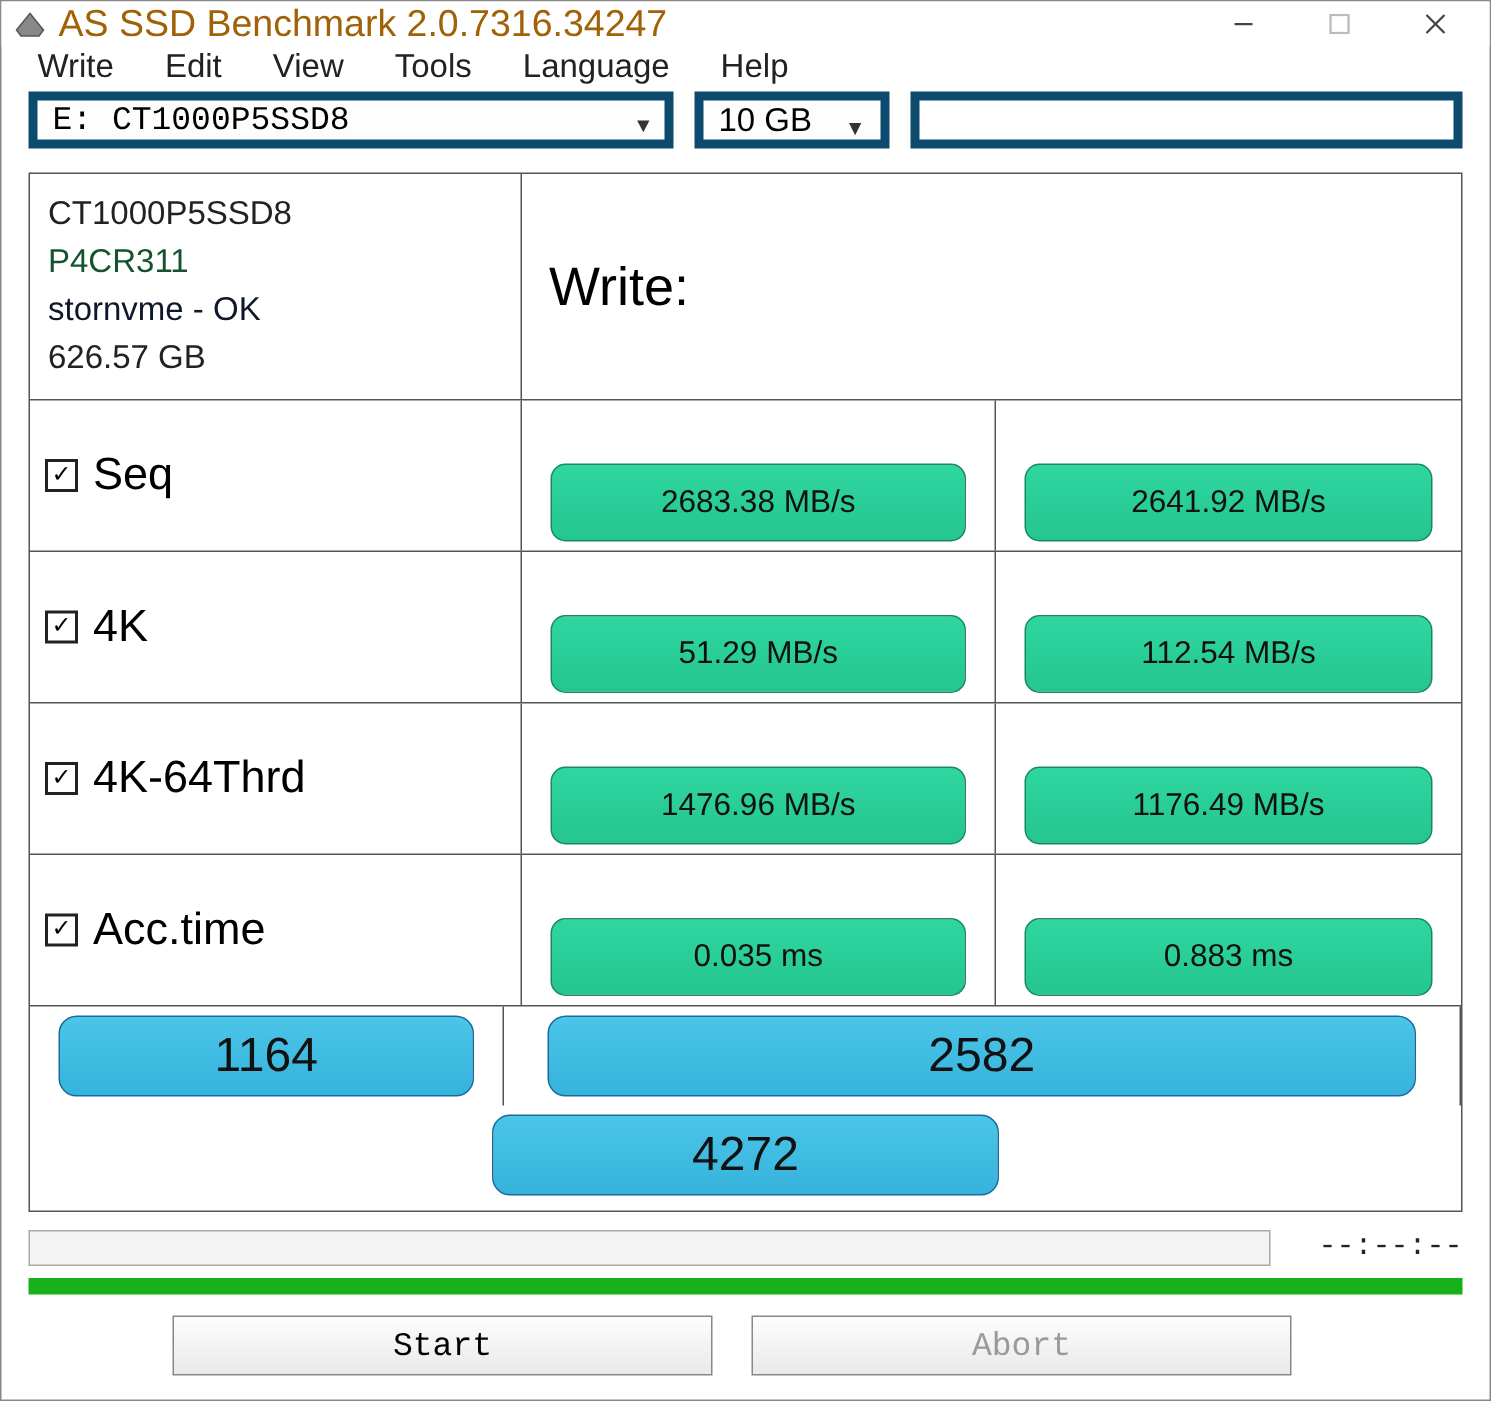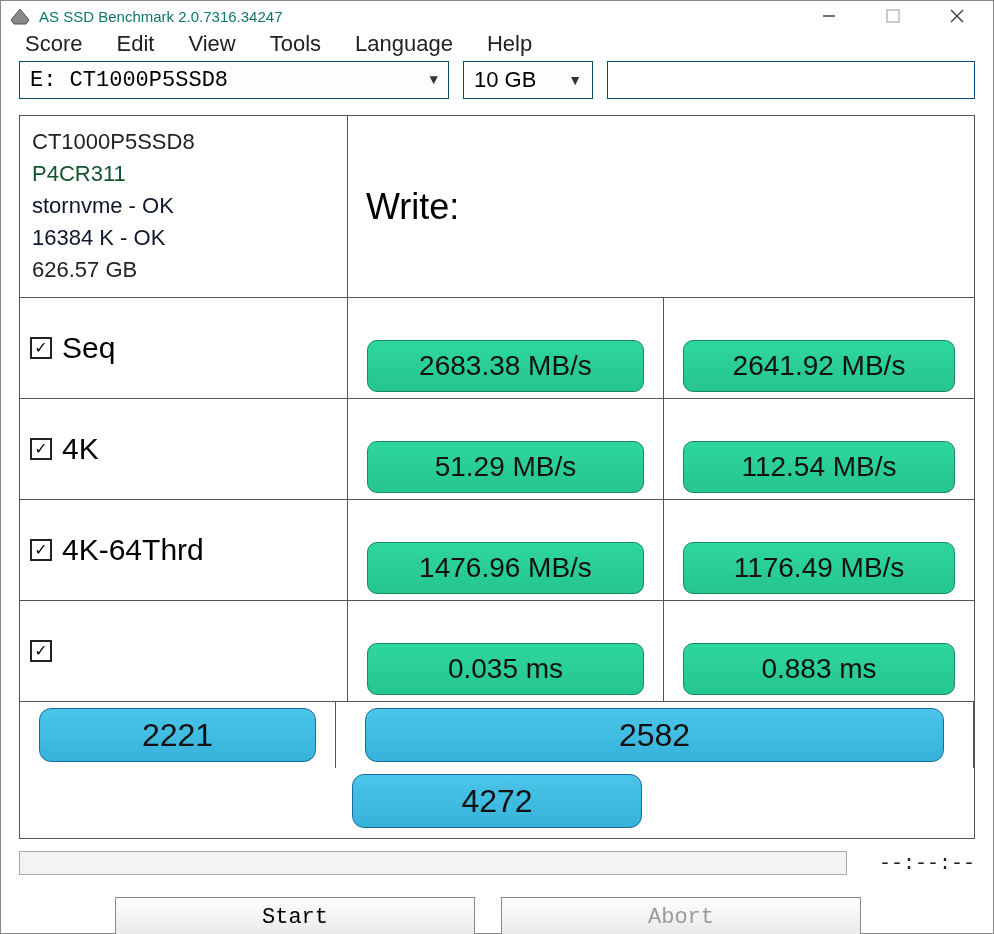--- a/index.html
+++ b/index.html
@@ -24,21 +24,21 @@
   align-items: center;
   padding: 0 8px;
   background: #fff;
 }
 .app-icon {
   width: 22px; height: 20px;
   margin-right: 8px;
   position: relative;
 }
 .app-icon svg { width: 22px; height: 20px; }
-.title-text { font-size: 15px; color: #0f766e; flex: 1; }
+.title-text { font-size: 25px; color: #a16207; flex: 1; }
 .win-controls { display: flex; gap: 24px; margin-right: 8px; }
 .win-btn {
   width: 40px; height: 30px;
   display: flex; align-items: center; justify-content: center;
   color: #555; font-size: 18px; cursor: pointer;
 }
 .menubar {
   height: 40px;
   display: flex;
   align-items: center;
@@ -47,24 +47,24 @@
   font-size: 22px;
   color: #222;
 }
 .menubar span { cursor: pointer; }
 .toolbar {
   display: flex;
   gap: 14px;
   padding: 4px 18px 8px 18px;
 }
 .drive-select, .size-select, .extra-input {
-  border: 1px solid #0c4a6e;
+  border: 6px solid #0c4a6e;
   background: #fdfdfd;
   display: flex;
-  align-items: center;
+  align-items: flex-end;
   padding: 0 10px;
   height: 38px;
 }
 .drive-select { flex: 0 0 430px; font-family: "Courier New", monospace; font-size: 22px; justify-content: space-between; }
 .size-select { flex: 0 0 130px; font-size: 22px; justify-content: space-between; }
 .extra-input { flex: 1; background: #fff; }
 .chev { font-size: 14px; color: #333; }
 
 .grid {
   margin: 8px 18px 0 18px;
@@ -101,21 +101,21 @@
 
 .pill {
   width: 94%;
   height: 52px;
   border-radius: 10px;
   border: 1px solid #1a8a5a;
   background: linear-gradient(#2fd6a0, #25c58f);
   display: flex;
   align-items: center;
   justify-content: center;
-  font-size: 28px;
+  font-size: 21px;
   color: #111;
   margin-top: 36px;
 }
 .score-row .c1 { font-size: 38px; }
 .score-pill {
   width: 94%;
   height: 54px;
   border-radius: 12px;
   border: 1px solid #1a6a9a;
   background: linear-gradient(#4bc5e8, #36b3dc);
@@ -123,21 +123,21 @@
   align-items: center;
   justify-content: center;
   font-size: 32px;
   color: #111;
 }
 .score-bottom {
   display: flex;
   justify-content: center;
   padding: 6px 0 10px 0;
 }
-.score-bottom .score-pill { width: 290px; }
+.score-bottom .score-pill { width: 338px; }
 
 .progress-area {
   margin: 12px 18px 0 18px;
   display: flex;
   align-items: center;
   gap: 18px;
 }
 .progress-bar {
   flex: 1;
   height: 24px;
@@ -194,21 +194,21 @@
       <div class="win-btn">
           <svg width="16" height="16">
             <line x1="2" y1="2" x2="14" y2="14" stroke="#444" stroke-width="1.5"></line>
             <line x1="14" y1="2" x2="2" y2="14" stroke="#444" stroke-width="1.5"></line>
           </svg>
         </div>
     </div>
   </div>
 
   <div class="menubar">
-    <span>Score</span>
+    <span>Write</span>
     <span>Edit</span>
     <span>View</span>
     <span>Tools</span>
     <span>Language</span>
     <span>Help</span>
   </div>
 
   <div class="toolbar">
     <div class="drive-select">
       <span>E: CT1000P5SSD8</span>
@@ -221,21 +221,20 @@
     <div class="extra-input"></div>
   </div>
 
   <div class="grid">
 
     <div class="row">
       <div class="cell c1 info-cell">
         <div class="info-model">CT1000P5SSD8</div>
         <div class="info-fw">P4CR311</div>
         <div class="info-ok">stornvme - OK</div>
-        <div class="info-ok">16384 K - OK</div>
         <div class="info-cap">626.57 GB</div>
       </div>
       <div class="cell c3 hdr">Write:</div>
     </div>
 
     <div class="row test-row">
       <div class="cell c1">
         <span class="chk">✓</span>
         <span>Seq</span>
       </div>
@@ -269,32 +268,33 @@
           <div class="pill">1476.96 MB/s</div>
         </div>
       <div class="cell c3">
           <div class="pill">1176.49 MB/s</div>
         </div>
     </div>
 
     <div class="row test-row">
       <div class="cell c1">
         <span class="chk">✓</span>
+        <span>Acc.time</span>
       </div>
       <div class="cell c2">
           <div class="pill">0.035 ms</div>
         </div>
       <div class="cell c3">
           <div class="pill">0.883 ms</div>
         </div>
     </div>
 
     <div class="row score-row" style="flex-wrap:wrap;">
       <div class="cell c2" style="border-bottom:none;">
-          <div class="score-pill">2221</div>
+          <div class="score-pill">1164</div>
         </div>
       <div class="cell c3" style="border-bottom:none;">
           <div class="score-pill">2582</div>
         </div>
       <div class="score-bottom" style="flex:0 0 100%;">
         <div class="score-pill">4272</div>
       </div>
     </div>
 
   </div>

